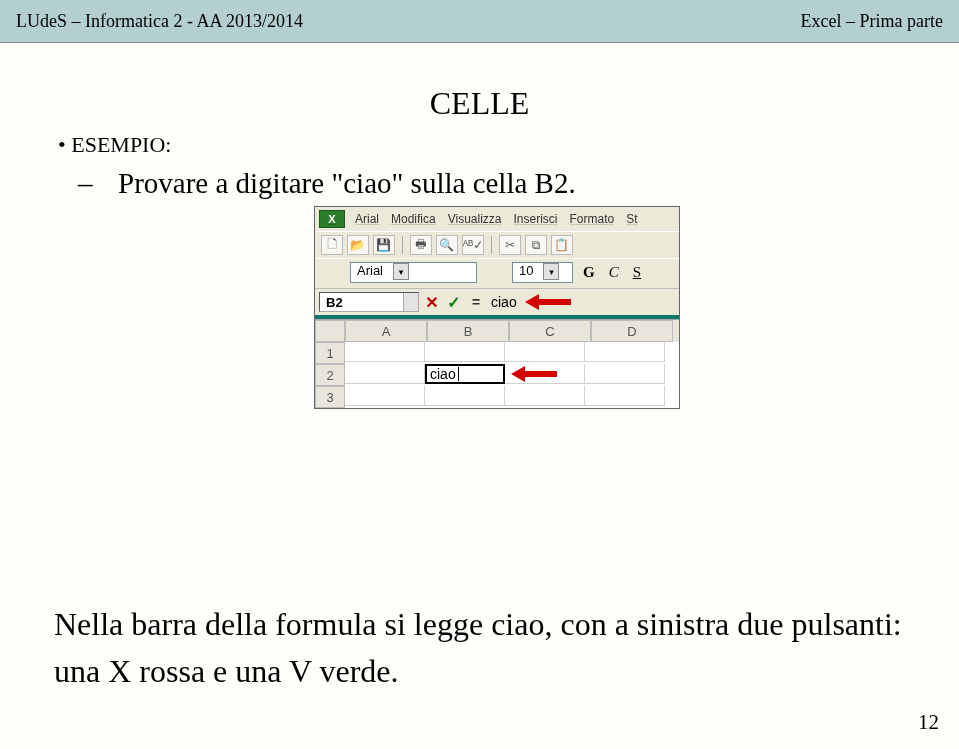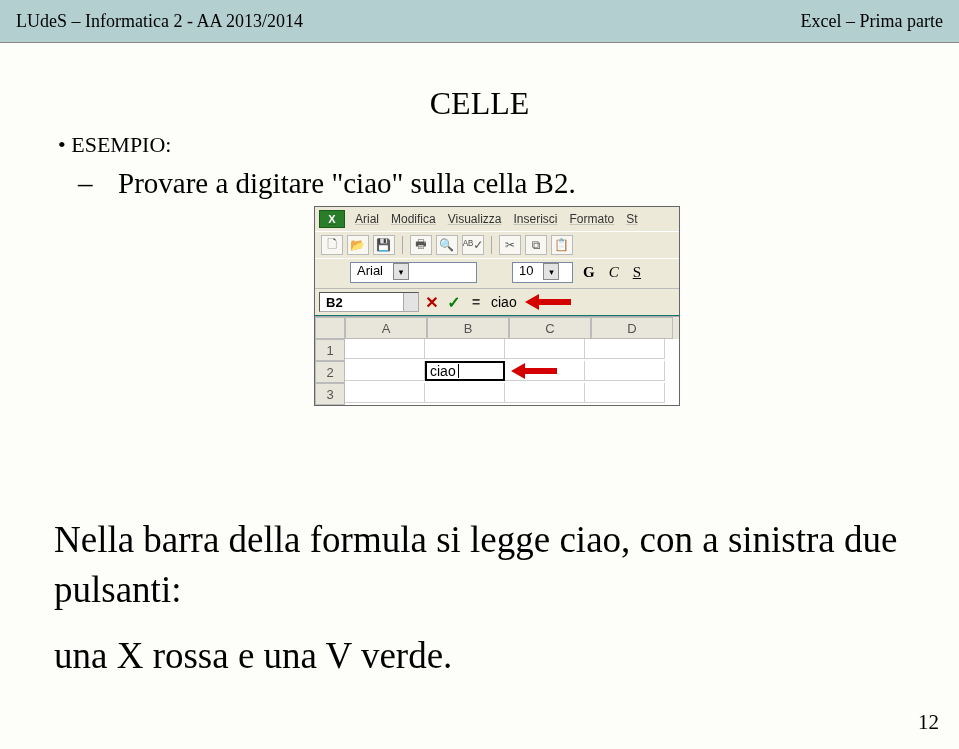--- a/index.html
+++ b/index.html
@@ -130,21 +130,21 @@
     font-size: 9px;
   }
   .fontbar .bold { font-weight: bold; font-size: 15px; padding: 0 4px; font-family: 'Times New Roman', serif;}
   .fontbar .ital { font-style: italic; font-size: 15px; padding: 0 4px; font-family: 'Times New Roman', serif;}
   .fontbar .uline { text-decoration: underline; font-size: 15px; padding: 0 4px; font-family: 'Times New Roman', serif;}
   .formulabar {
     display: flex;
     align-items: center;
     background: #ece9d8;
     border-top: 1px solid #bbb;
-    border-bottom: 1px solid #0f766e;
+    border-bottom: 4px solid #0f766e;
     padding: 2px 4px;
     height: 22px;
   }
   .namebox {
     background: #fff;
     border: 1px inset #aaa;
     width: 74px;
     height: 18px;
     padding: 0 18px 0 6px;
     display: inline-flex;
@@ -218,22 +218,22 @@
     background: #000;
     margin-left: 2px;
   }
   .footer-text {
     position: absolute;
     bottom: 52px;
     left: 54px;
     right: 54px;
   }
   .footer-text p {
-    font-size: 37px;
-    margin: 16px 0;
+    font-size: 32px;
+    margin: 4px 0;
     line-height: 1.35;
   }
   .pagenum {
     position: absolute;
     bottom: 14px;
     right: 20px;
     font-size: 21px;
   }
 </style>
 </head>

